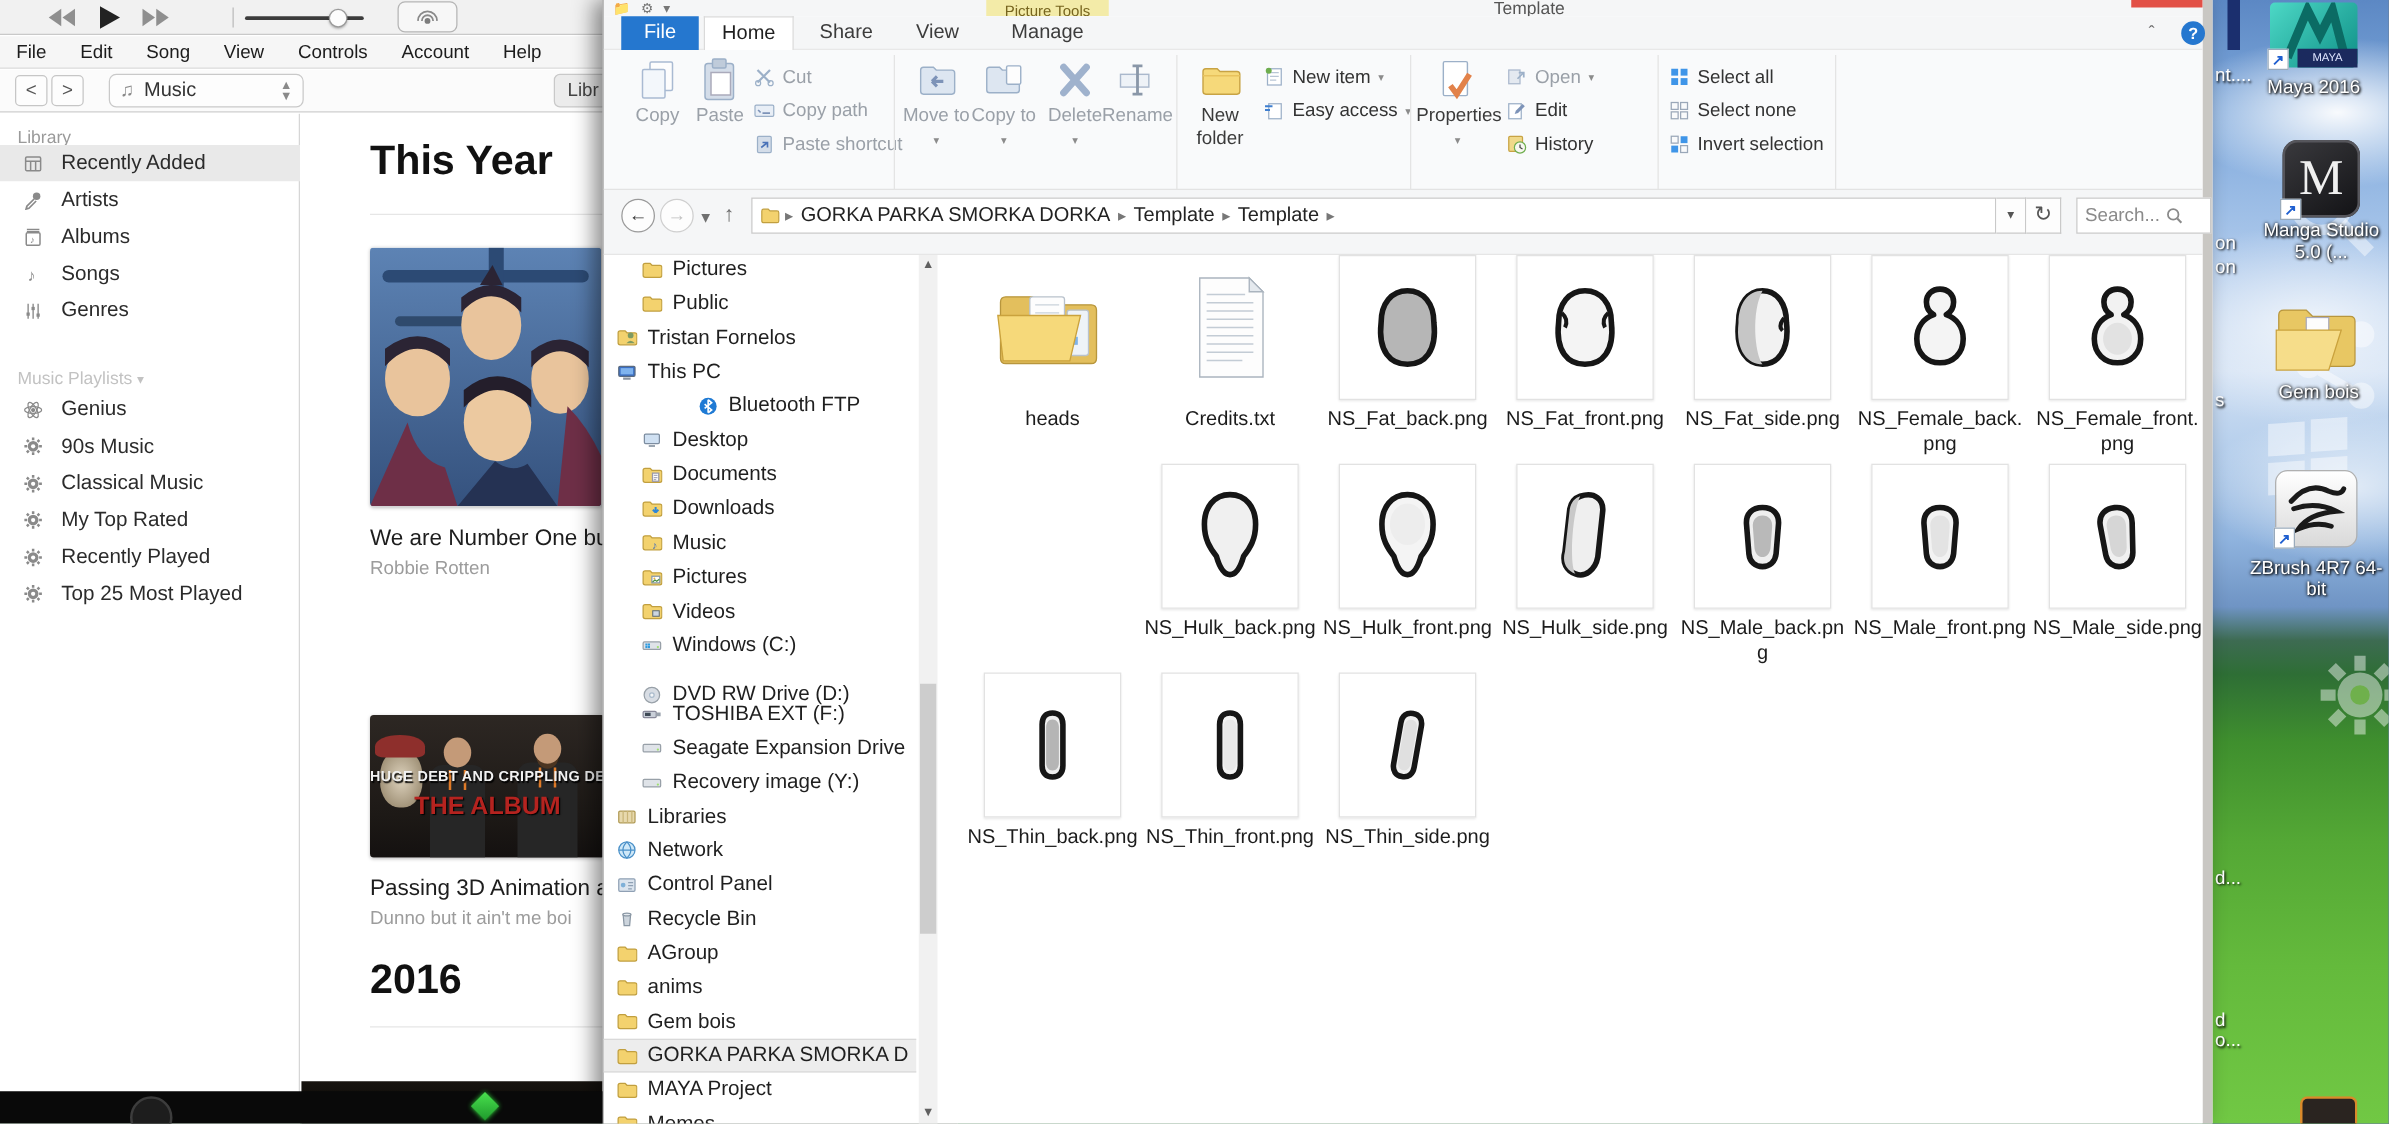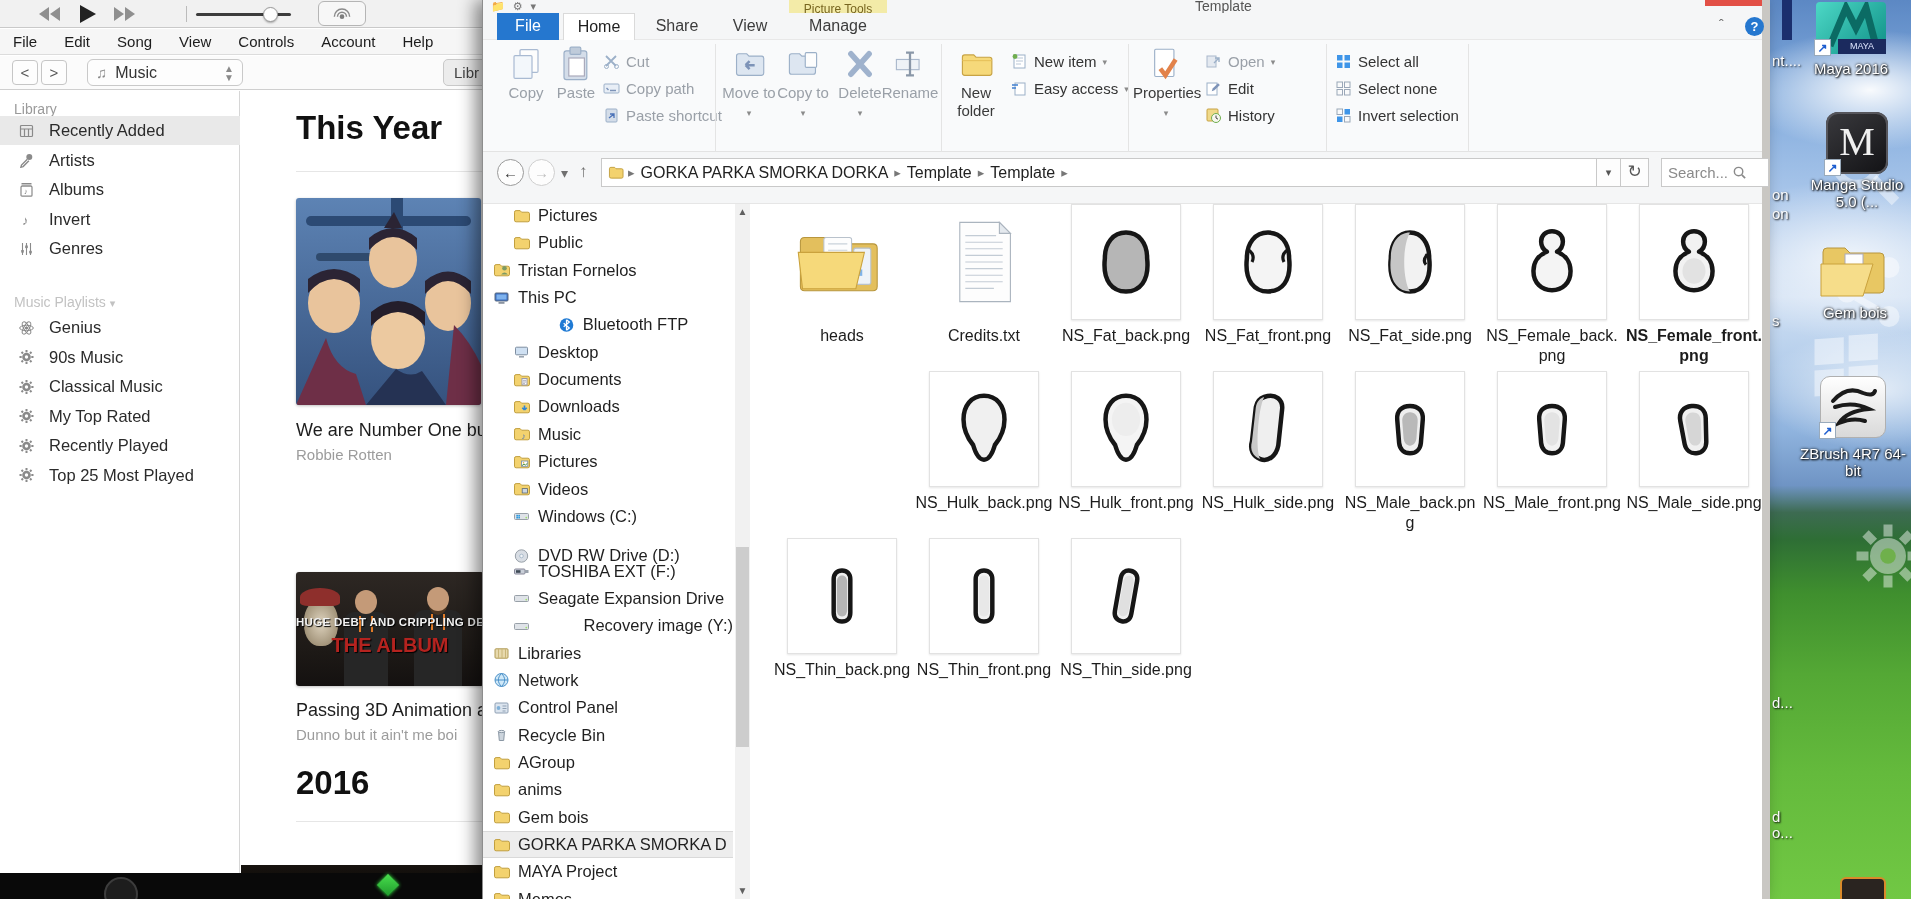--- a/index.html
+++ b/index.html
@@ -256,21 +256,21 @@
                 </svg>
               </span>
               <span>Albums</span>
             </div>
             <div class="srow" style="top: 113.5px;">
               <span class="sic">
                 <svg viewBox="0 0 16 16" width="17" height="16">
                   <text x="3.5" y="13.5" font-size="13" fill="#8a8a8a">♪</text>
                 </svg>
               </span>
-              <span>Invert</span>
+              <span>Songs</span>
             </div>
             <div class="srow" style="top: 143px;">
               <span class="sic">
                 <svg viewBox="0 0 16 16" width="17" height="16">
                   <path d="M4 2 v12 M8 2 v12 M12 2 v12" stroke="#8a8a8a" stroke-width="1.1"></path>
                   <rect x="2.7" y="9" width="2.6" height="2.6" fill="#8a8a8a"></rect>
                   <rect x="6.7" y="4.5" width="2.6" height="2.6" fill="#8a8a8a"></rect>
                   <rect x="10.7" y="9.8" width="2.6" height="2.6" fill="#8a8a8a"></rect>
                 </svg>
               </span>
@@ -791,21 +791,21 @@
           </div>
           <div class="trow ind2" style="top: 380.9px;">
             <span class="tic">
               <svg viewBox="0 0 16 16" width="17" height="16">
                 <rect x="1" y="5.5" width="14" height="6" rx="1" fill="#dfe3e8" stroke="#98a0a8"></rect>
                 <circle cx="12.8" cy="9.6" r=".9" fill="#9fe06e"></circle>
               </svg>
             </span>
             <span>Seagate Expansion Drive</span>
           </div>
-          <div class="trow ind2" style="top: 408.25px; justify-content: space-between;">
+          <div class="trow ind2" style="top: 408.25px;">
             <span class="tic">
               <svg viewBox="0 0 16 16" width="17" height="16">
                 <rect x="1" y="5.5" width="14" height="6" rx="1" fill="#dfe3e8" stroke="#98a0a8"></rect>
                 <circle cx="12.8" cy="9.6" r=".9" fill="#9fe06e"></circle>
               </svg>
             </span>
             <span>Recovery image (Y:)</span>
           </div>
           <div class="trow ind1" style="top: 435.6px;">
             <span class="tic">
@@ -952,21 +952,21 @@
             <div class="flabel">NS_Fat_side.png</div>
           </div>
           <div class="fitem" style="left: 710px; top: 0px;">
             <div class="fcard">
               <svg width="64" height="78" viewBox="0 0 100 120">
                 <path d="M50 12 c10 0 17 7 17 16 c0 7 -4 13 -9 16 c13 5 21 16 21 30 c0 19 -13 30 -29 30 c-16 0 -29 -11 -29 -30 c0 -14 8 -25 21 -30 c-5 -3 -9 -9 -9 -16 c0 -9 7 -16 17 -16 z" fill="#f4f4f4" stroke="#161616" stroke-width="7" stroke-linejoin="round"></path>
               </svg>
             </div>
             <div class="flabel">NS_Female_back.png</div>
           </div>
-          <div class="fitem" style="left: 852px; top: 0px; font-weight: bold;">
+          <div class="fitem" style="left: 852px; top: 0px;">
             <div class="fcard">
               <svg width="64" height="78" viewBox="0 0 100 120">
                 <path d="M50 12 c10 0 17 7 17 16 c0 7 -4 13 -9 16 c13 5 21 16 21 30 c0 19 -13 30 -29 30 c-16 0 -29 -11 -29 -30 c0 -14 8 -25 21 -30 c-5 -3 -9 -9 -9 -16 c0 -9 7 -16 17 -16 z" fill="#f2f2f2" stroke="#161616" stroke-width="7" stroke-linejoin="round"></path>
                 <ellipse cx="50" cy="74" rx="18" ry="20" fill="#e2e2e2"></ellipse>
               </svg>
             </div>
             <div class="flabel">NS_Female_front.png</div>
           </div>
           <div class="fitem" style="left: 142px; top: 167px;">
             <div class="fcard">

